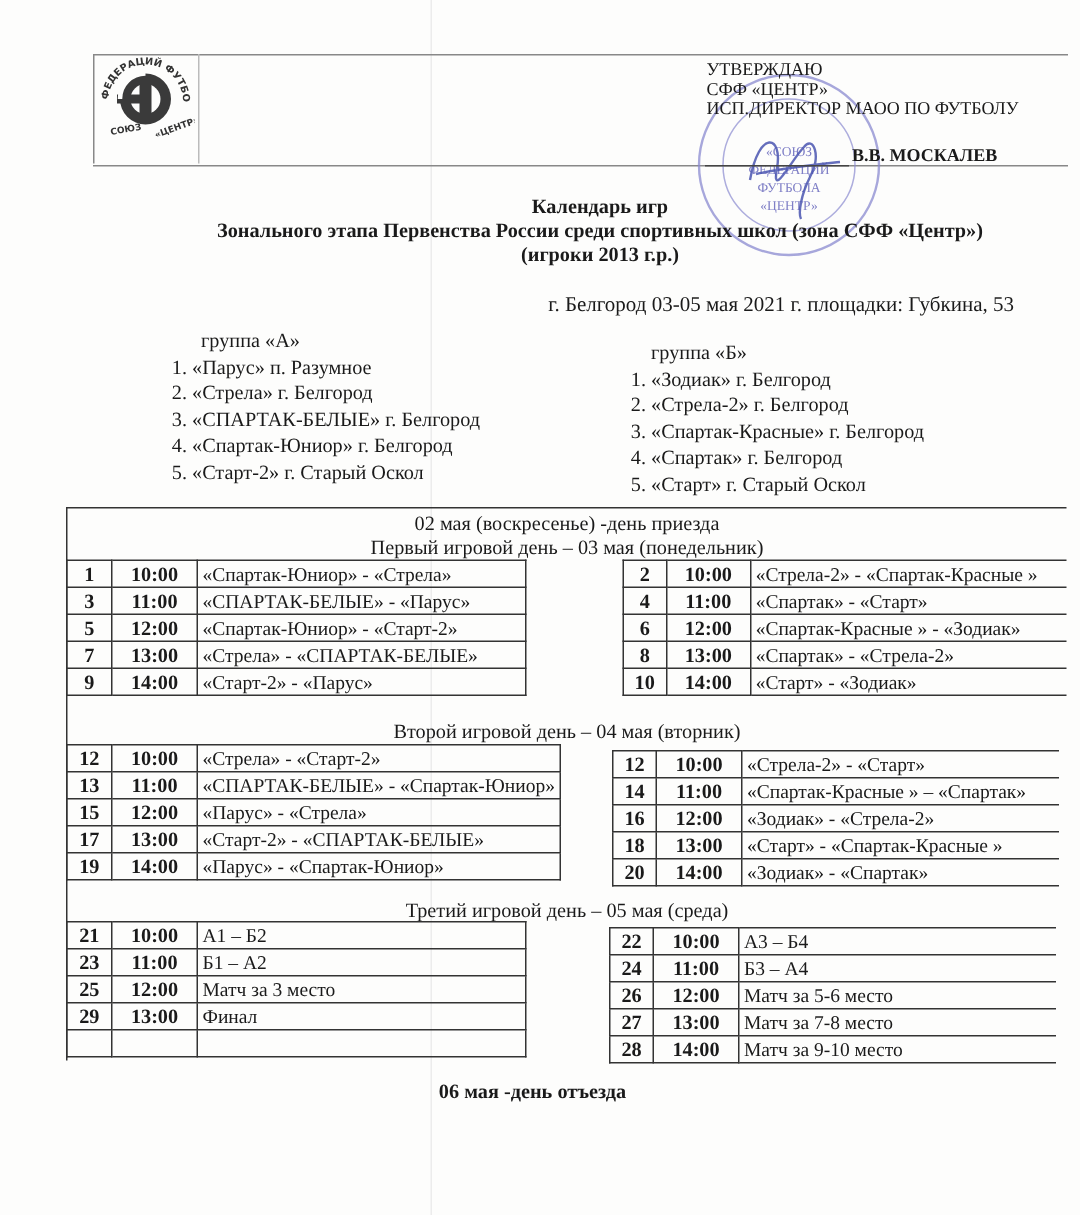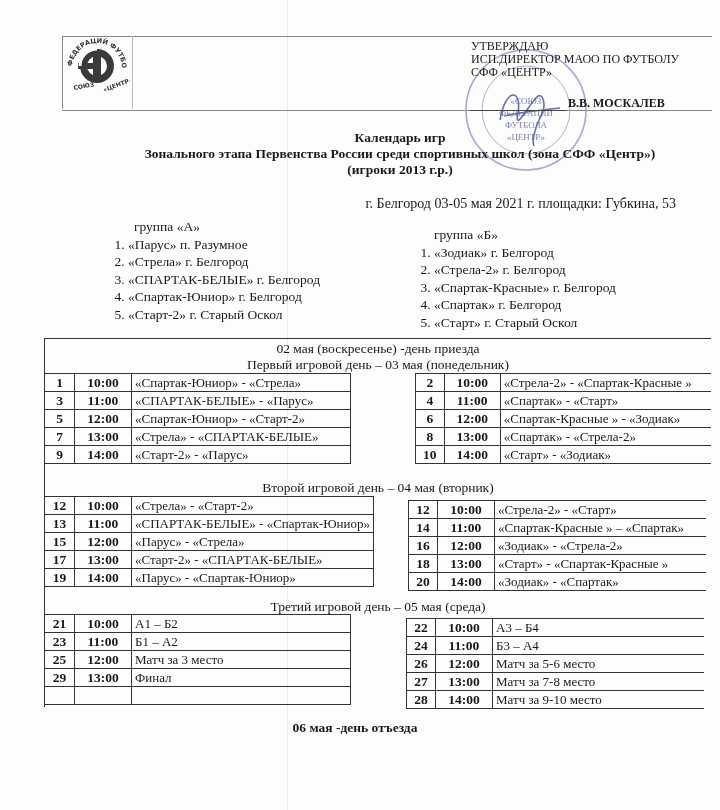--- a/index.html
+++ b/index.html
@@ -69,22 +69,22 @@
   <circle cx="64" cy="64" r="44" fill="none" stroke="#8a8ad0" stroke-width="1" opacity="0.7"></circle>
   <text x="64" y="58" text-anchor="middle" font-size="9" fill="#7f7fc6" font-family="Liberation Serif, serif">«СОЮЗ</text>
   <text x="64" y="70" text-anchor="middle" font-size="9" fill="#7f7fc6" font-family="Liberation Serif, serif">ФЕДЕРАЦИЙ</text>
   <text x="64" y="82" text-anchor="middle" font-size="9" fill="#7f7fc6" font-family="Liberation Serif, serif">ФУТБОЛА</text>
   <text x="64" y="94" text-anchor="middle" font-size="9" fill="#7f7fc6" font-family="Liberation Serif, serif">«ЦЕНТР»</text>
   <path d="M38 74 C44 40, 60 44, 56 66 C52 88, 66 60, 74 52 C80 44, 86 58, 78 72 C72 84, 70 96, 72 100 M42 70 C60 66, 80 64, 98 62" stroke="#4a55b0" stroke-width="1.6" fill="none" opacity="0.85"></path>
 </svg>
 
 <div class="approve">
   <div>УТВЕРЖДАЮ</div>
+  <div>СФФ «ЦЕНТР»</div>
   <div>ИСП.ДИРЕКТОР МАОО ПО ФУТБОЛУ</div>
-  <div>СФФ «ЦЕНТР»</div>
 </div>
 <div class="signline"></div>
 <div class="signname">В.В. МОСКАЛЕВ</div>
 
 <div class="title t1">Календарь игр</div>
 <div class="title t2">Зонального этапа Первенства России среди спортивных школ (зона СФФ «Центр»)</div>
 <div class="title t3">(игроки 2013 г.р.)</div>
 
 <div class="place">г. Белгород 03-05 мая 2021 г. площадки: Губкина, 53</div>
 

